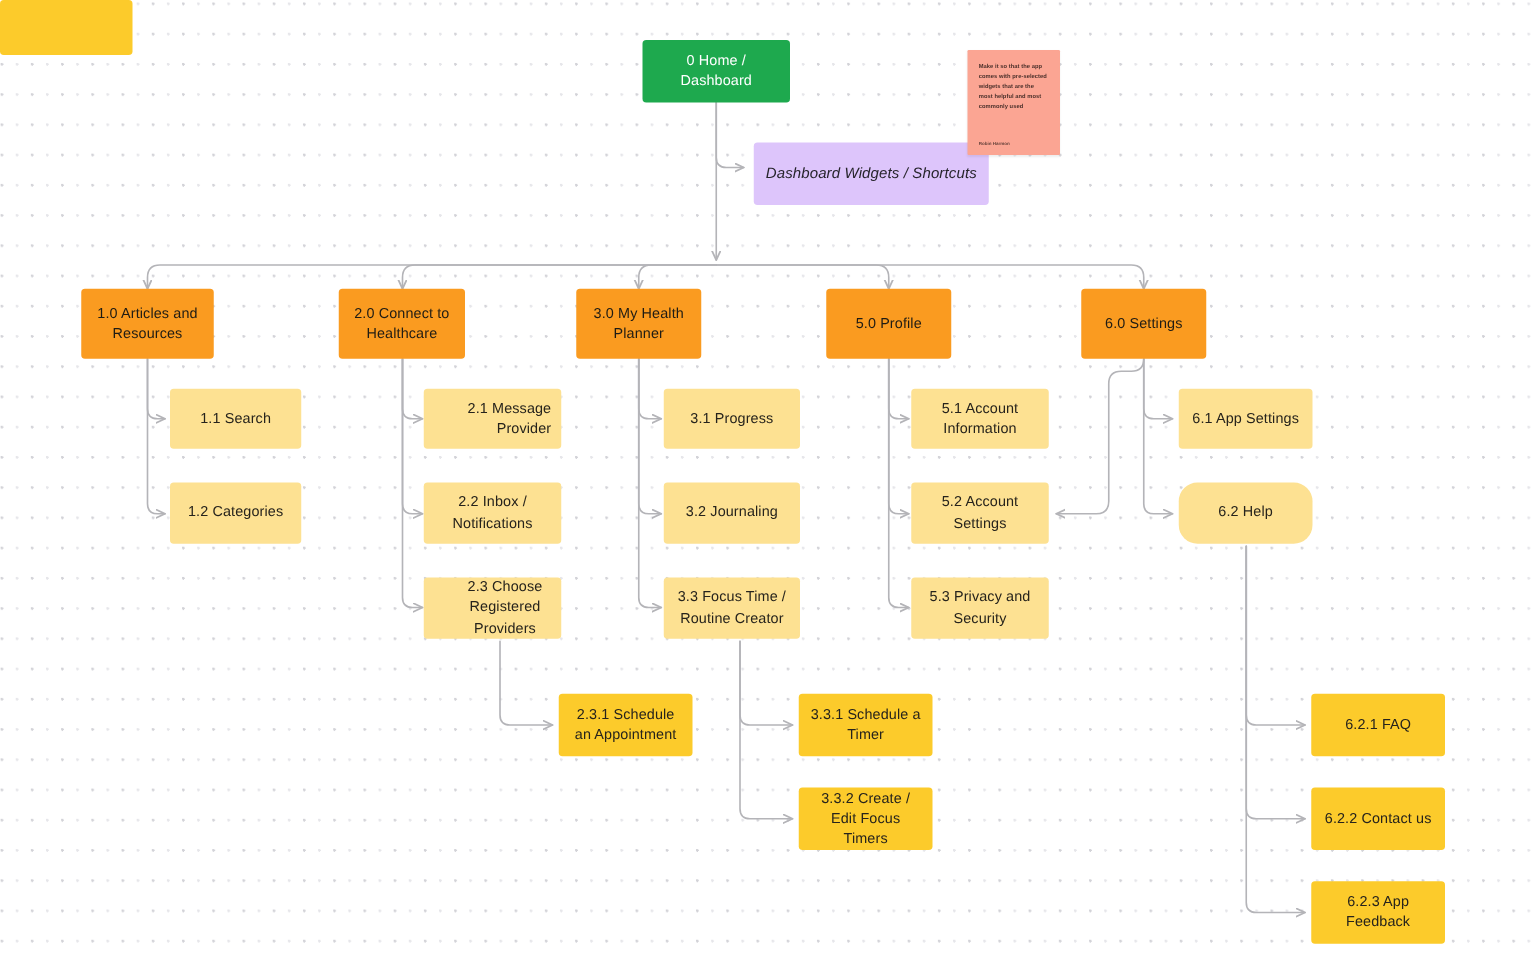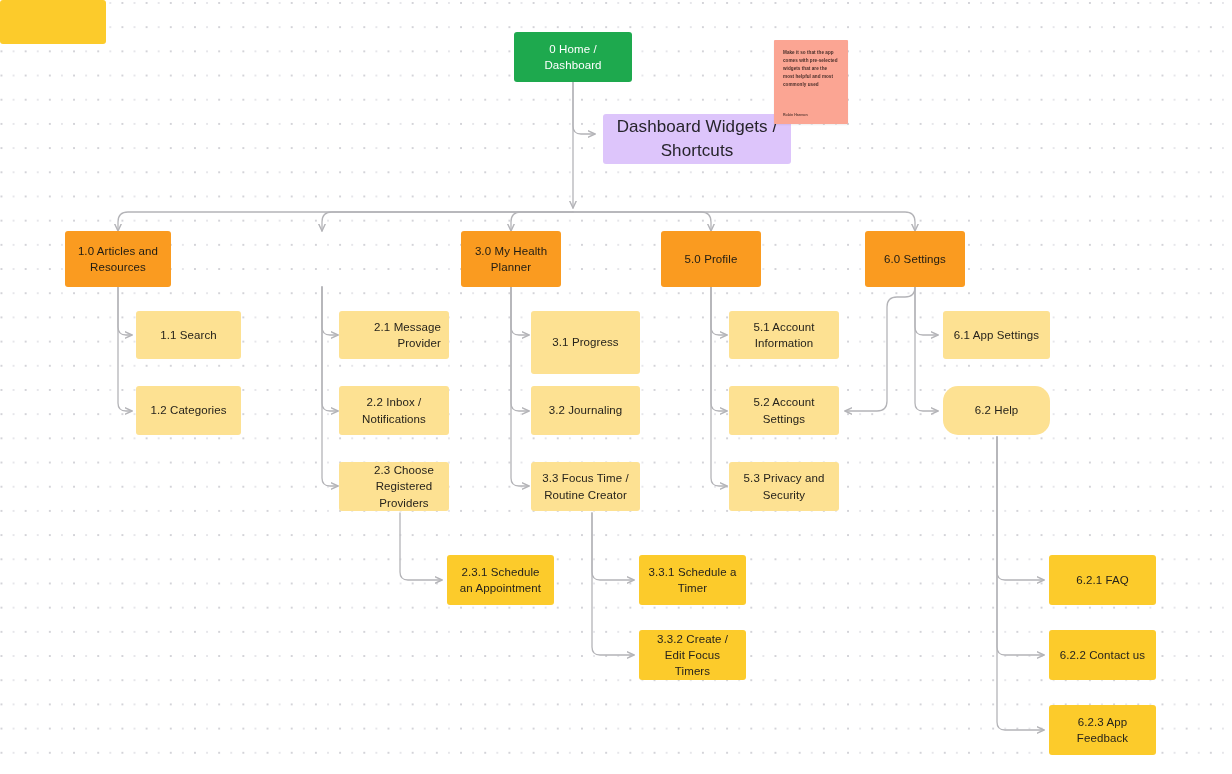--- a/index.html
+++ b/index.html
@@ -46,21 +46,22 @@
     letter-spacing: 0.1px;
   }
   .node-root {
     background: #1ea94e;
     color: #ffffff;
     font-size: 11.5px;
   }
   .node-purple {
     background: #ddc5fb;
     color: #26242b;
-    font-size: 17px;
+    font-size: 12px;
+    font-style: italic;
   }
   .node-orange {
     background: #fa9b20;
     color: #1f1c14;
     font-size: 11.5px;
   }
   .node-lightyellow {
     background: #fde192;
     color: #26231c;
     font-size: 11.5px;
@@ -168,37 +169,40 @@
     <span>1.0 Articles and Resources</span>
   </div>
   <div class="node node-lightyellow" style="left:136px; top:311px; width:105px; height:48px;">
     <span>1.1 Search</span>
   </div>
   <div class="node-shadowbox" style="left:148px; top:398px; width:106px; height:44px;"></div>
   <div class="node node-lightyellow" style="left:136px; top:386px; width:105px; height:49px;">
     <span>1.2 Categories</span>
   </div>
 
+  <div class="node node-orange" style="left:271px; top:231px; width:101px; height:56px;">
+    <span>2.0 Connect to Healthcare</span>
+  </div>
   <div class="node node-lightyellow" style="left:339px; top:311px; width:110px; height:48px;text-align:right;">
     <span>2.1 Message Provider</span>
   </div>
   <div class="node node-lightyellow" style="left:339px; top:386px; width:110px; height:49px;">
     <span>2.2 Inbox / Notifications</span>
   </div>
   <div class="node node-lightyellow" style="left:339px; top:462px; width:110px; height:49px;padding-left:28px;">
     <span>2.3 Choose Registered Providers</span>
   </div>
   <div class="node node-yellow" style="left:447px; top:555px; width:107px; height:50px;">
     <span>2.3.1 Schedule an Appointment</span>
   </div>
 
   <div class="node node-orange" style="left:461px; top:231px; width:100px; height:56px;">
     <span>3.0 My Health Planner</span>
   </div>
-  <div class="node node-lightyellow" style="left:531px; top:311px; width:109px; height:63px;">
+  <div class="node node-lightyellow" style="left:531px; top:311px; width:109px; height:48px;">
     <span>3.1 Progress</span>
   </div>
   <div class="node node-lightyellow" style="left:531px; top:386px; width:109px; height:49px;">
     <span>3.2 Journaling</span>
   </div>
   <div class="node node-lightyellow" style="left:531px; top:462px; width:109px; height:49px;">
     <span>3.3 Focus Time / Routine Creator</span>
   </div>
   <div class="node node-yellow" style="left:639px; top:555px; width:107px; height:50px;">
     <span>3.3.1 Schedule a Timer</span>

